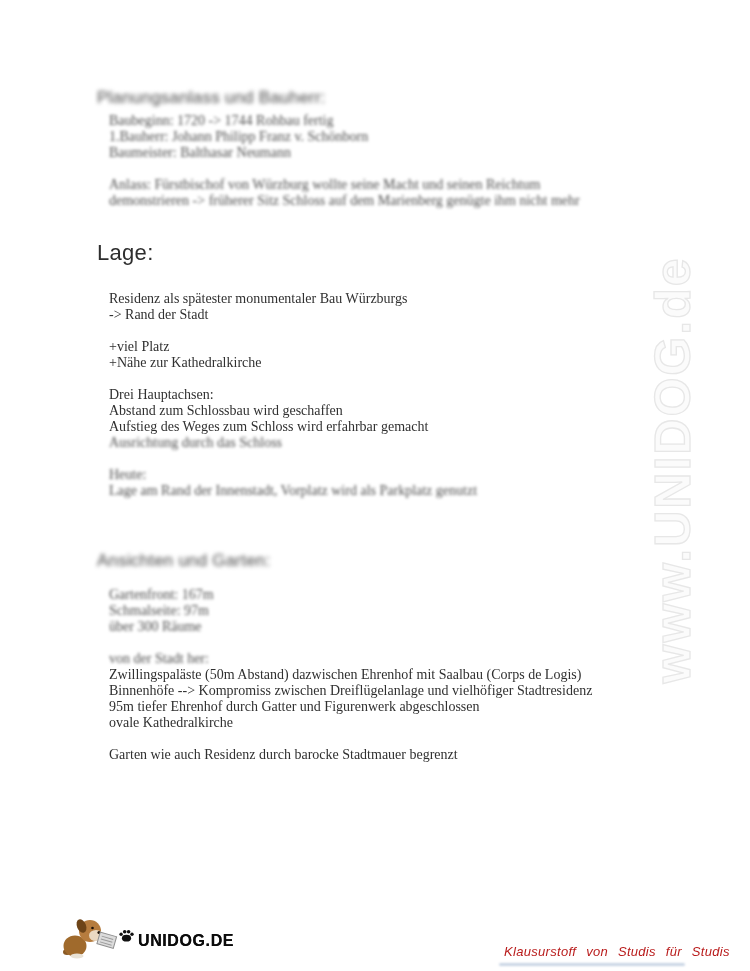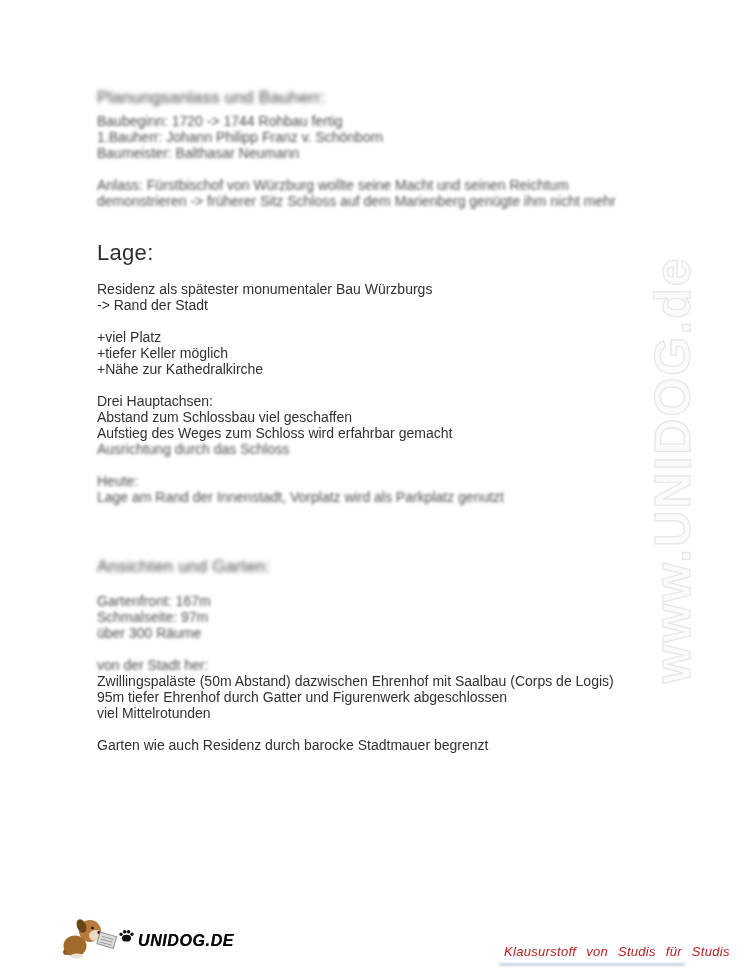--- a/index.html
+++ b/index.html
@@ -18,32 +18,32 @@
   
   .doc{
     position:absolute;left:97px;top:88px;width:590px;
     color:#303030;font-size:14px;line-height:16px;
   }
   .doc-heading{
     font-size:17px;line-height:20px;margin:0 0 5px 0;color:#2e2e2e;
     letter-spacing:0.2px;
   }
   .doc-heading.large{font-size:22px;line-height:28px;letter-spacing:0.3px;}
-  [data-name="section-lage"] .doc-heading{margin-top:30px;margin-bottom:14px;}
+  [data-name="section-lage"] .doc-heading{margin-top:30px;margin-bottom:24px;}
   [data-name="section-ansichten"] .doc-heading{margin-top:52px;margin-bottom:16px;}
-  .doc-paragraph{margin:0 0 16px 0;}
+  .doc-paragraph{margin:0 0 16px 12px;font-family:Liberation Serif, serif;}
   .doc-line{white-space:pre-wrap;}
   .blurred{filter:blur(1.6px);color:#4f4f4f;}
   .doc-heading.blurred{filter:blur(1.9px);color:#4a4a4a;}
   
   .logo-dog{position:absolute;left:60px;top:917px;}
   .paw{position:absolute;left:119px;top:929px;}
   .logo-text{
     position:absolute;left:138px;top:932px;
-    font-weight:bold;font-style:italic;font-size:16px;letter-spacing:0.6px;
+    font-weight:bold;font-size:16px;letter-spacing:0.6px;
     color:#0b0b0b;text-shadow:0 0 0.6px #222;
   }
   .tagline{
     position:absolute;left:504px;top:944px;
     font-style:italic;font-size:13px;color:#b91c1c;
     word-spacing:6px;letter-spacing:0.3px;
   }
   .tagline-underline{
     position:absolute;left:499px;top:963px;width:186px;height:3px;
     background:#c9d5e4;border-radius:2px;filter:blur(1px);
@@ -72,46 +72,46 @@
         </div>
       </section>
       <section class="doc-section" data-name="section-lage">
         <div class="doc-heading large" data-name="section-heading">Lage:</div>
         <div class="doc-paragraph" data-name="paragraph">
           <div class="doc-line" data-name="text-line">Residenz als spätester monumentaler Bau Würzburgs</div>
           <div class="doc-line" data-name="text-line">-&gt; Rand der Stadt</div>
         </div>
         <div class="doc-paragraph" data-name="paragraph">
           <div class="doc-line" data-name="text-line">+viel Platz</div>
-          <div class="doc-line" data-name="text-line">+tiefer Keller möglich</div>
           <div class="doc-line" data-name="text-line">+Nähe zur Kathedralkirche</div>
         </div>
         <div class="doc-paragraph" data-name="paragraph">
           <div class="doc-line" data-name="text-line">Drei Hauptachsen:</div>
-          <div class="doc-line" data-name="text-line">Abstand zum Schlossbau viel geschaffen</div>
+          <div class="doc-line" data-name="text-line">Abstand zum Schlossbau wird geschaffen</div>
           <div class="doc-line" data-name="text-line">Aufstieg des Weges zum Schloss wird erfahrbar gemacht</div>
           <div class="doc-line blurred" data-name="text-line">Ausrichtung durch das Schloss</div>
         </div>
         <div class="doc-paragraph" data-name="paragraph">
           <div class="doc-line blurred" data-name="text-line">Heute:</div>
           <div class="doc-line blurred" data-name="text-line">Lage am Rand der Innenstadt, Vorplatz wird als Parkplatz genutzt</div>
         </div>
       </section>
       <section class="doc-section" data-name="section-ansichten">
         <div class="doc-heading blurred" data-name="section-heading">Ansichten und Garten:</div>
         <div class="doc-paragraph" data-name="paragraph">
           <div class="doc-line blurred" data-name="text-line">Gartenfront: 167m</div>
           <div class="doc-line blurred" data-name="text-line">Schmalseite: 97m</div>
           <div class="doc-line blurred" data-name="text-line">über 300 Räume</div>
         </div>
         <div class="doc-paragraph" data-name="paragraph">
           <div class="doc-line blurred" data-name="text-line">von der Stadt her:</div>
           <div class="doc-line" data-name="text-line">Zwillingspaläste (50m Abstand) dazwischen Ehrenhof mit Saalbau (Corps de Logis)</div>
+          <div class="doc-line" data-name="text-line">Binnenhöfe --&gt; Kompromiss zwischen Dreiflügelanlage und vielhöfiger Stadtresidenz</div>
           <div class="doc-line" data-name="text-line">95m tiefer Ehrenhof durch Gatter und Figurenwerk abgeschlossen</div>
-          <div class="doc-line" data-name="text-line">viel Mittelrotunden</div>
+          <div class="doc-line" data-name="text-line">ovale Kathedralkirche</div>
         </div>
         <div class="doc-paragraph" data-name="paragraph">
           <div class="doc-line" data-name="text-line">Garten wie auch Residenz durch barocke Stadtmauer begrenzt</div>
         </div>
       </section>
     </main>
 
   <svg class="logo-dog" data-name="dog-with-newspaper-icon" width="62" height="42" viewBox="0 0 62 42" aria-hidden="true">
     <ellipse cx="7" cy="35" rx="4" ry="3" fill="#8a5a24"></ellipse>
     <ellipse cx="15" cy="29" rx="11.5" ry="10.5" fill="#a06a2c"></ellipse>

